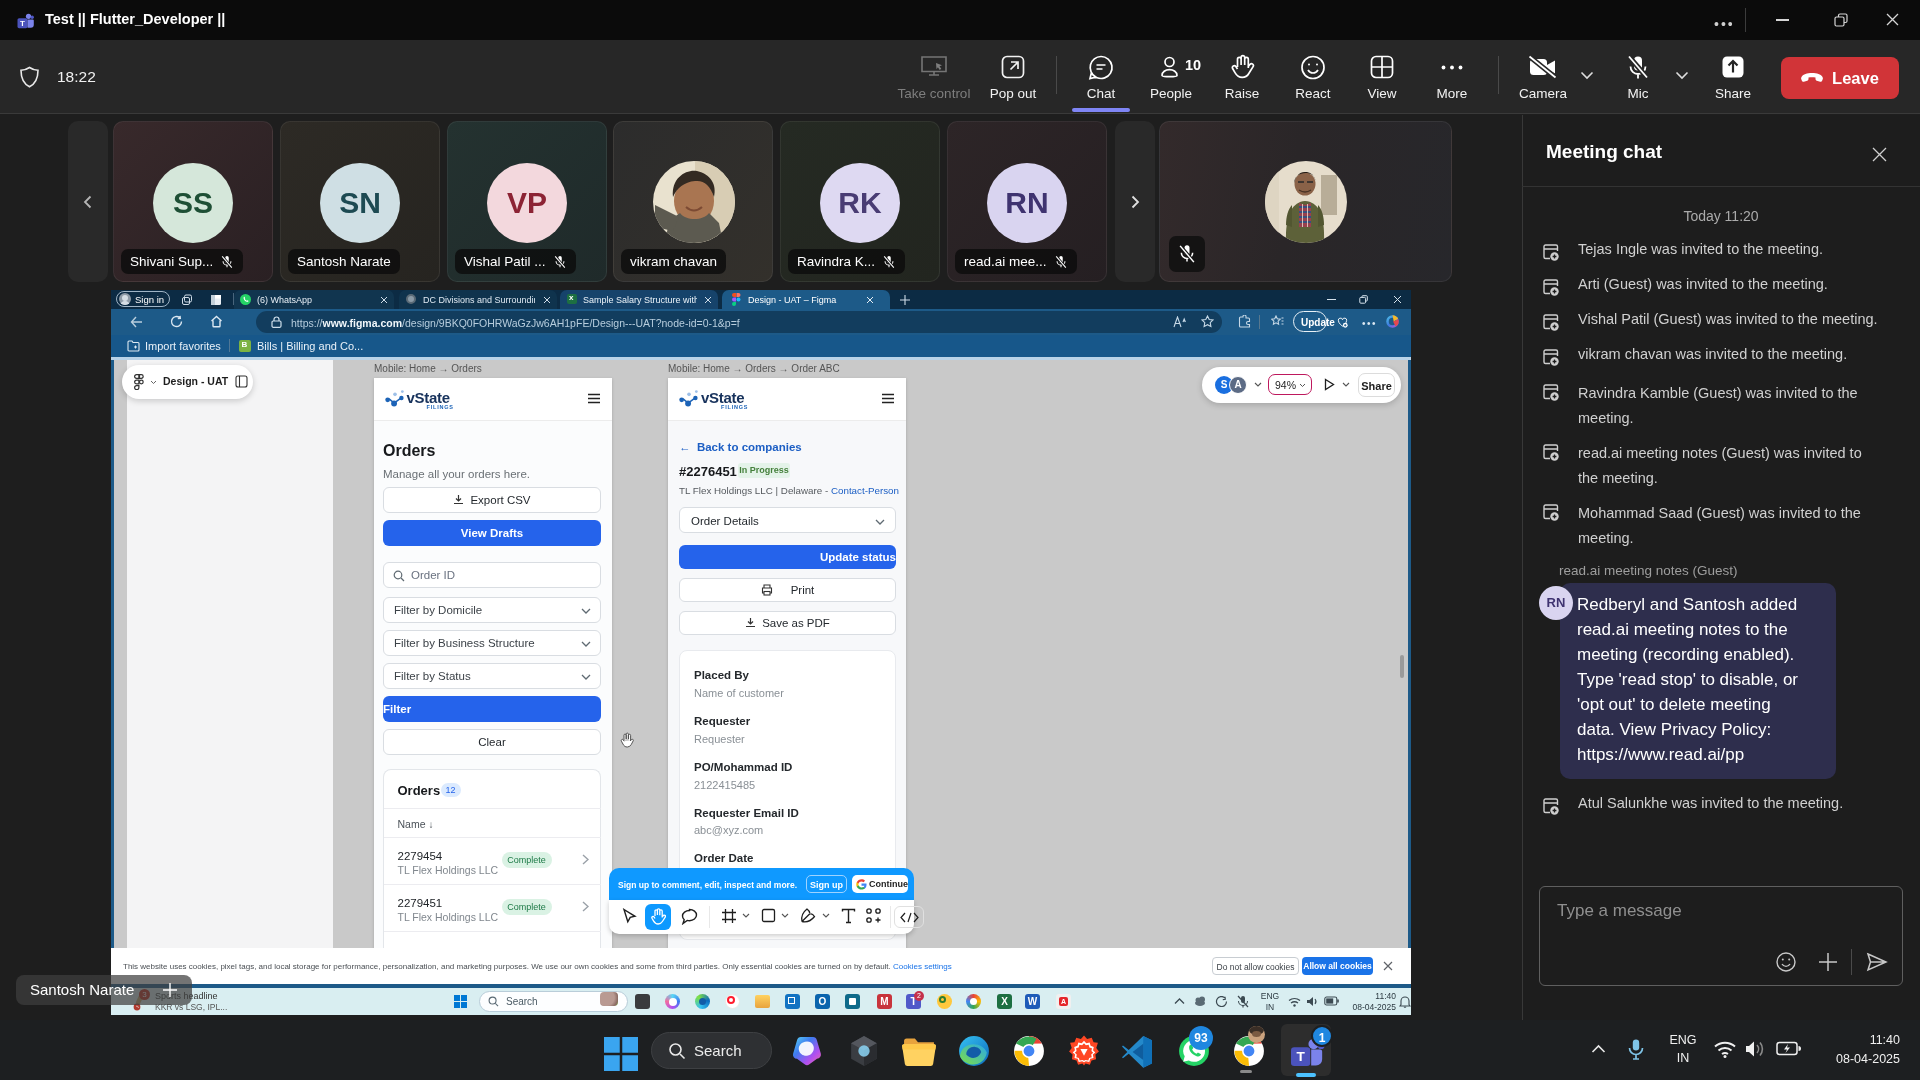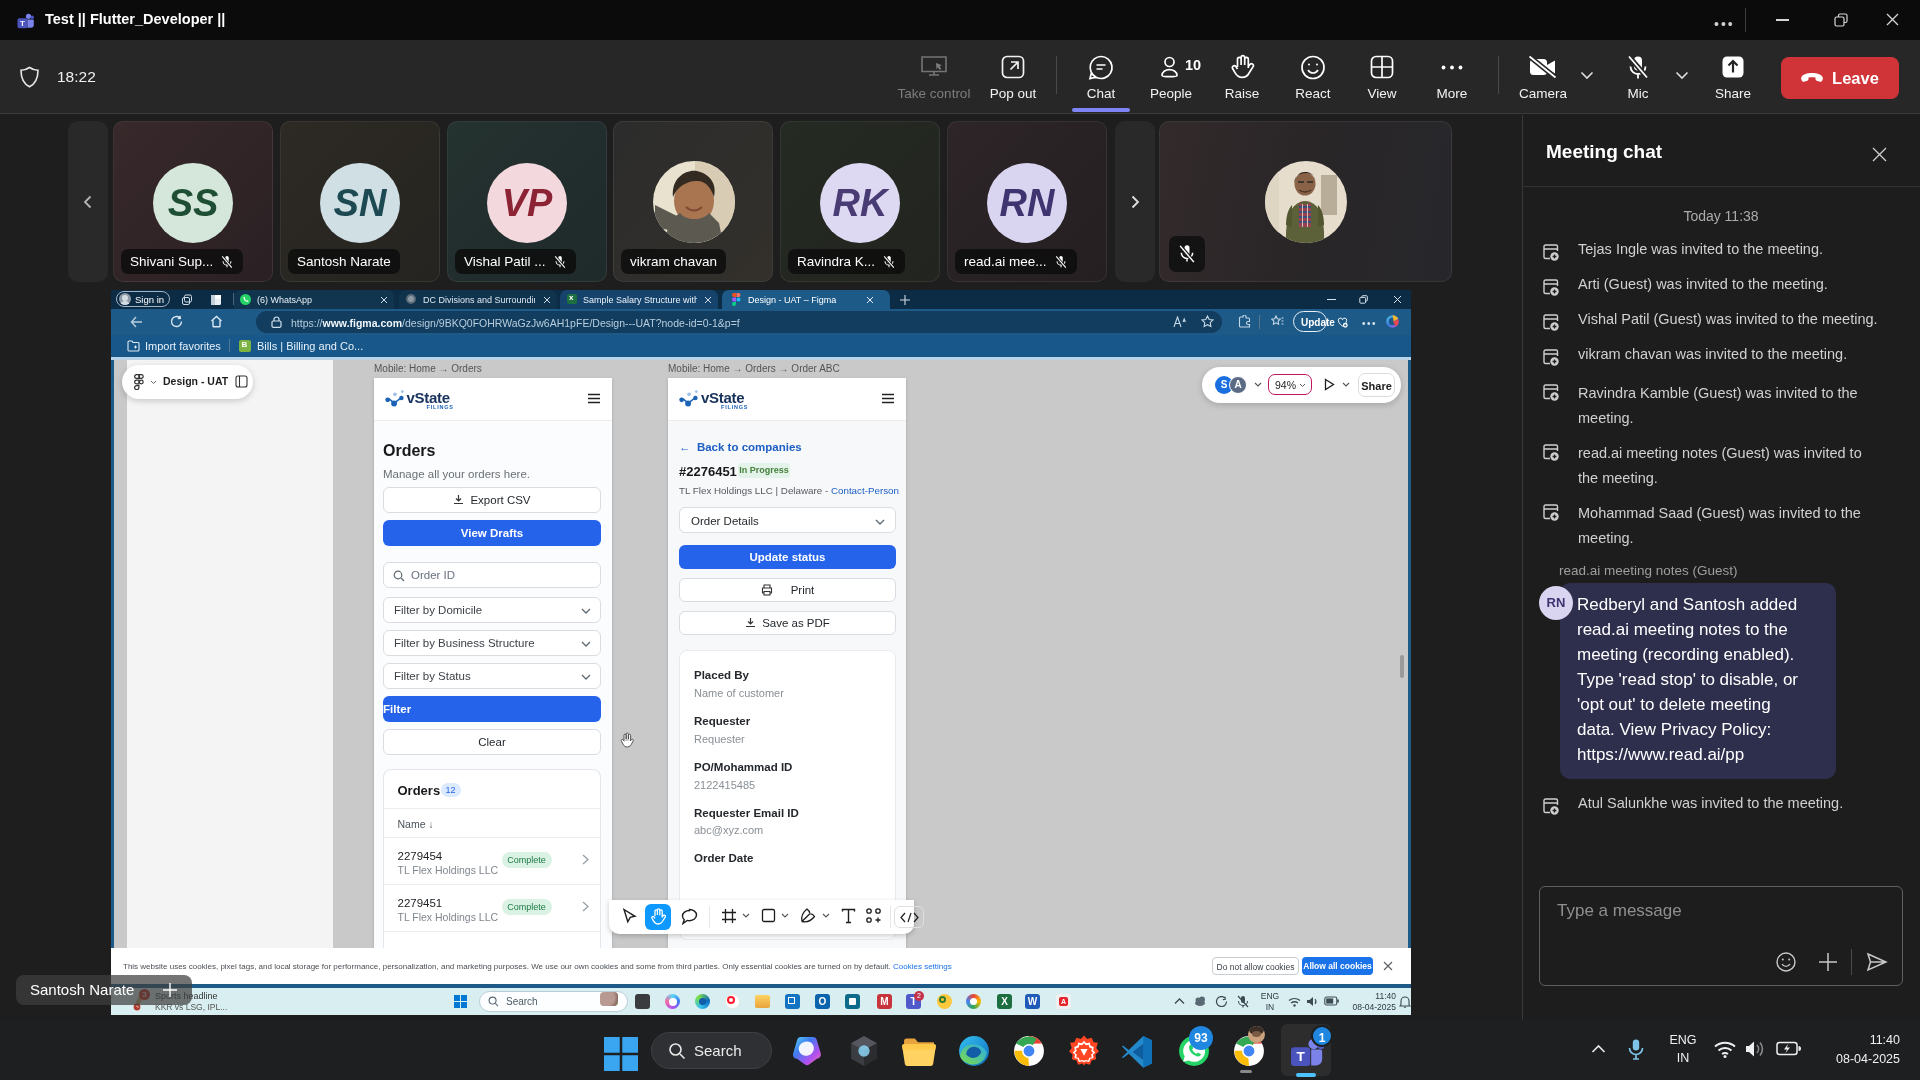--- a/index.html
+++ b/index.html
@@ -9,21 +9,21 @@
   
   #titlebar { position:absolute; left:0; top:0; width:1920px; height:40px; background:#0b0b0b; color:#fff; }
   #toolbar { position:absolute; left:0; top:40px; width:1920px; height:74px; background:#272727; border-bottom:1px solid #3a3a3a;}
   .tbtn { position:absolute; top:0; height:74px; color:#f2f2f2; text-align:center; }
   .tbtn .lab { position:absolute; width:200px; left:50%; margin-left:-100px; top:46px; font-size:13.5px; }
   .tbtn svg { position:absolute; top:14px; left:50%; transform:translateX(-50%); }
   #stage { position:absolute; left:0; top:115px; width:1522px; height:905px; background:#1e1e1e; overflow:hidden;}
   
   .tile { position:absolute; top:6px; height:161px; width:160px; border-radius:10px; border:1px solid rgba(255,255,255,.07); overflow:hidden; }
   .avatar { position:absolute; left:50%; top:41px; width:80px; height:80px; margin-left:-40px; border-radius:50%;
-     display:flex; align-items:center; justify-content:center; font-size:38px; font-weight:bold;font-style:italic; }
+     display:flex; align-items:center; justify-content:center; font-size:30px; font-weight:bold; }
   .nplate { position:absolute; left:7px; bottom:7px; height:25px; background:rgba(12,12,12,.82); border-radius:7px;
      color:#fff; font-size:13.5px; display:flex; align-items:center; padding:0 9px; gap:7px; white-space:nowrap;}
   .navbtn { position:absolute; top:6px; width:40px; height:161px; background:#292929; border-radius:10px; color:#aaa;
      display:flex; align-items:center; justify-content:center; font-size:20px;}
   
   #chat { position:absolute; left:1522px; top:115px; width:398px; height:905px; background:#1d1d1d; border-left:1px solid #383838; color:#d6d6d6;}
   .sysmsg { position:absolute; left:1541px; font-size:14.5px; color:#d0d0d0; }
   .sysico { position:absolute; left:1541px; }
   
   #taskbar { position:absolute; left:0; top:1020px; width:1920px; height:60px; background:#1d1f21; }
@@ -538,21 +538,21 @@
       <div class="abs" style="left:11px;top:63px;font-size:11.5px;font-weight:bold;color:#1d5fc4">←&nbsp; Back to companies</div>
       <div class="abs" style="left:11px;top:86px;font-size:13px;font-weight:bold;color:#17191c">#2276451</div>
       <div class="abs" style="left:70px;top:85px;width:52px;height:15px;background:#e4f3e9;border-radius:3px;text-align:center;font-size:9px;color:#45803c;line-height:15px;font-weight:bold">In Progress</div>
       <div class="abs" style="left:11px;top:107px;font-size:9.8px;color:#55595e;white-space:nowrap">TL Flex Holdings LLC | Delaware - <span style="color:#1d5fc4;font-weight:normal">Contact-Person</span></div>
       <div class="abs" style="left:11px;top:129px;width:217px;height:26px;border:1px solid #d9dde2;border-radius:6px;background:#fff">
         <span style="position:absolute;left:11px;top:7px;font-size:11.5px;color:#24292e">Order Details</span>
         <svg style="position:absolute;right:10px;top:11px" width="10" height="7" viewBox="0 0 10 7" fill="none" stroke="#5f6a72" stroke-width="1.3">
             <path d="M1 1l4 4 4-4"></path>
           </svg>
       </div>
-      <div class="abs" style="left:11px;top:167px;width:217px;height:24px;background:#2563eb;border-radius:6px;display:flex;align-items:center;justify-content:center">
+      <div class="abs" style="left:11px;top:167px;width:217px;height:24px;background:#2563eb;border-radius:6px;display:flex;align-items:center;justify-content:flex-end">
         <span style="font-size:11.5px;color:#fff;font-weight:bold">Update status</span>
       </div>
       <div class="abs" style="left:11px;top:200px;width:217px;height:24px;border:1px solid #d9dde2;border-radius:6px;background:#fff;display:flex;align-items:center;justify-content:center;gap:18px">
         <svg width="12" height="12" viewBox="0 0 12 12" fill="none" stroke="#333" stroke-width="1.1">
             <path d="M3 4V1h6v3M3 9H1.5V4h9V9H9"></path>
             <rect x="3" y="7.5" width="6" height="3.5"></rect>
           </svg>
         <span style="font-size:11.5px;color:#24292e">Print</span>
       </div>
       <div class="abs" style="left:11px;top:233px;width:217px;height:24px;border:1px solid #d9dde2;border-radius:6px;background:#fff;display:flex;align-items:center;justify-content:center;gap:6px">
@@ -610,20 +610,33 @@
           <path d="M1 1l3 3 3-3"></path>
         </svg>
       <div style="position:absolute;left:156px;top:6px;width:37px;height:24px;border:1px solid #dcdcdc;border-radius:7px;text-align:center;font-size:11px;font-weight:bold;color:#1e1e1e;line-height:24px">Share</div>
     </div>
     <svg class="abs" style="left:508px;top:372px" width="16" height="17" viewBox="0 0 16 17">
         <path d="M5 8V3.2a1.1 1.1 0 0 1 2.2 0V7M7.2 7V2.2a1.1 1.1 0 0 1 2.2 0V7M9.4 7.2V3.4a1.1 1.1 0 0 1 2.2 0V9M11.6 8.6l.8-1a1.1 1.1 0 0 1 1.9 1l-2 3.8a4.6 4.6 0 0 1-4 2.6c-2.1 0-3.2-.9-4.3-2.9l-1.6-3a1.1 1.1 0 0 1 1.9-1.2l.8 1.3" fill="#fff" stroke="#444" stroke-width="0.9"></path>
       </svg>
 
     <div class="abs" style="left:1289px;top:295px;width:4px;height:23px;background:#9a9a9a;border-radius:2px"></div>
 
+    <div class="abs" style="left:498px;top:508px;width:305px;height:32px;background:#0f99ff;border-radius:10px 10px 0 0">
+      <span style="position:absolute;left:9px;top:11.5px;font-size:8.5px;font-weight:bold;color:#fff;white-space:nowrap">Sign up to comment, edit, inspect and more.</span>
+      <div style="position:absolute;left:197px;top:7px;width:41px;height:18px;border:1px solid #9fd3ff;border-radius:5px;text-align:center;font-size:9px;font-weight:bold;color:#fff;line-height:18px">Sign up</div>
+      <div style="position:absolute;left:243px;top:7px;width:56px;height:18px;background:#fff;border-radius:5px;font-size:9px;font-weight:bold;color:#1e1e1e;line-height:18px">
+        <svg style="position:absolute;left:4px;top:3.5px" width="11" height="11" viewBox="0 0 24 24">
+            <path d="M23 12.3c0-.8-.1-1.6-.2-2.3H12v4.5h6.2c-.3 1.4-1.1 2.6-2.3 3.4v2.8h3.7C21.7 18.6 23 15.7 23 12.3z" fill="#4285f4"></path>
+            <path d="M12 23c3.1 0 5.7-1 7.6-2.8l-3.7-2.8c-1 .7-2.3 1.1-3.9 1.1-3 0-5.5-2-6.4-4.7H1.8v2.9C3.7 20.5 7.6 23 12 23z" fill="#34a853"></path>
+            <path d="M5.6 13.8c-.2-.7-.4-1.4-.4-2.1s.1-1.5.4-2.1V6.7H1.8C1 8.3.6 10.1.6 11.7s.4 3.4 1.2 5z" fill="#fbbc05"></path>
+            <path d="M12 5.2c1.7 0 3.2.6 4.4 1.7l3.3-3.3C17.7 1.8 15.1.7 12 .7 7.6.7 3.7 3.2 1.8 6.9l3.8 2.9c.9-2.7 3.4-4.6 6.4-4.6z" fill="#ea4335"></path>
+          </svg>
+        <span style="margin-left:17px">Continue</span>
+      </div>
+    </div>
 
     <div class="abs" style="left:498px;top:540px;width:305px;height:34px;background:#fff;border-radius:0 0 10px 10px;box-shadow:0 2px 5px rgba(0,0,0,.2)">
       <svg style="position:absolute;left:13px;top:8px" width="15" height="17" viewBox="0 0 15 17" fill="none" stroke="#1e1e1e" stroke-width="1.4">
           <path d="M2 1.5l11 6.8-4.8 1.1-2.4 4.4z"></path>
         </svg>
       <div style="position:absolute;left:36px;top:4px;width:26px;height:26px;background:#0d99ff;border-radius:6px">
         <svg style="position:absolute;left:5px;top:4px" width="16" height="18" viewBox="0 0 16 18" fill="none" stroke="#fff" stroke-width="1.3">
             <path d="M5 8V3a1.2 1.2 0 0 1 2.4 0v4M7.4 7V2a1.2 1.2 0 0 1 2.4 0v5M9.8 7.2V3a1.2 1.2 0 0 1 2.4 0v6.5M12.2 9l1-1.3a1.2 1.2 0 0 1 2 1.4l-2.8 4.4a5 5 0 0 1-4.3 2.5c-2.3 0-3.4-1-4.6-3.1L2 10.2a1.2 1.2 0 0 1 2-1.3l1 1.6"></path>
           </svg>
       </div>
@@ -778,21 +791,21 @@
       <path d="M8 1v14M1 8h14"></path>
     </svg>
 </div>
 
 <div id="chat"></div>
 <div class="abs" style="left:1546px;top:141px;font-size:19px;font-weight:bold;color:#fff">Meeting chat</div>
 <svg class="abs" style="left:1872px;top:147px" width="15" height="15" viewBox="0 0 15 15" stroke="#d0d0d0" stroke-width="1.3">
     <path d="M1 1l13 13M14 1L1 14"></path>
   </svg>
 <div class="abs" style="left:1522px;top:186px;width:398px;height:1px;background:#333"></div>
-<div class="abs" style="left:1522px;top:208px;width:398px;text-align:center;font-size:14px;color:#ababab">Today 11:38</div>
+<div class="abs" style="left:1522px;top:208px;width:398px;text-align:center;font-size:14px;color:#ababab">Today 11:20</div>
 
 <svg class="sysico" style="top:242px" width="20" height="20" viewBox="0 0 20 20" fill="none" stroke="#cfcfcf" stroke-width="1.4">
     <path d="M16.5 9V4.5a1.5 1.5 0 0 0-1.5-1.5H4.5A1.5 1.5 0 0 0 3 4.5V15a1.5 1.5 0 0 0 1.5 1.5H9M3 7h13.5"></path>
     <circle cx="13.5" cy="14.5" r="4.2" fill="#cfcfcf" stroke="none"></circle>
     <path d="M13.5 12.6v3.8M11.6 14.5h3.8" stroke="#1d1d1d" stroke-width="1.3"></path>
   </svg>
 <div class="sysmsg" style="left:1578px;top:241px">Tejas Ingle was invited to the meeting.</div>
 
 <svg class="sysico" style="top:277px" width="20" height="20" viewBox="0 0 20 20" fill="none" stroke="#cfcfcf" stroke-width="1.4">
     <path d="M16.5 9V4.5a1.5 1.5 0 0 0-1.5-1.5H4.5A1.5 1.5 0 0 0 3 4.5V15a1.5 1.5 0 0 0 1.5 1.5H9M3 7h13.5"></path>

